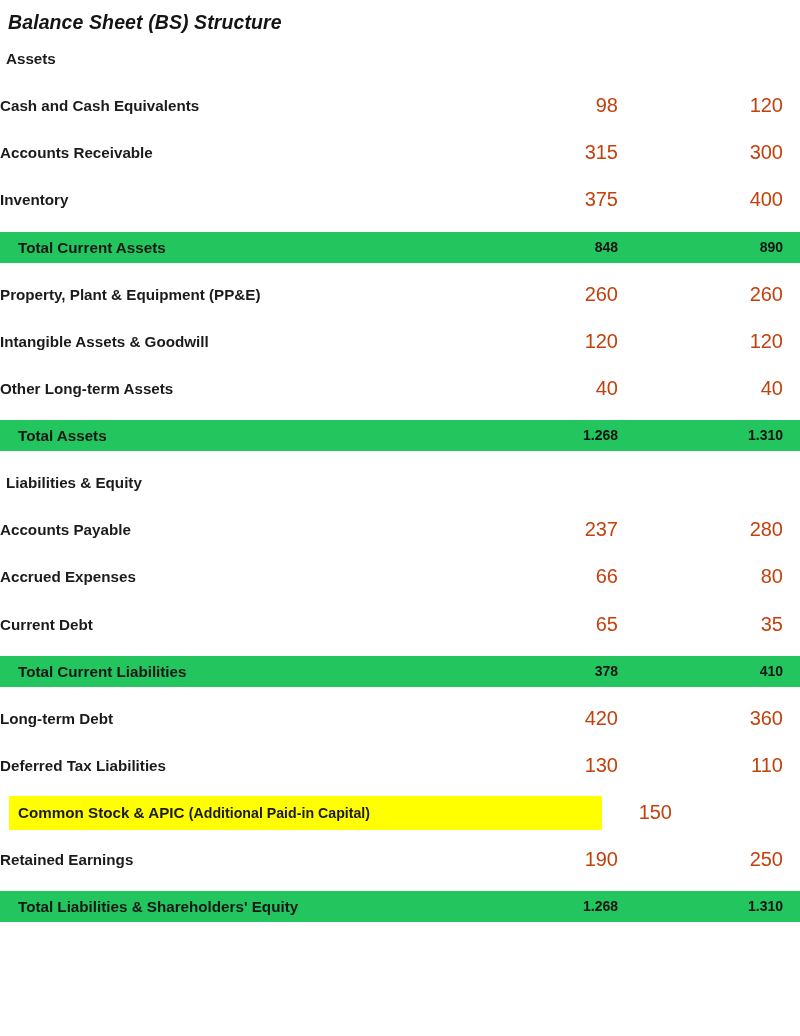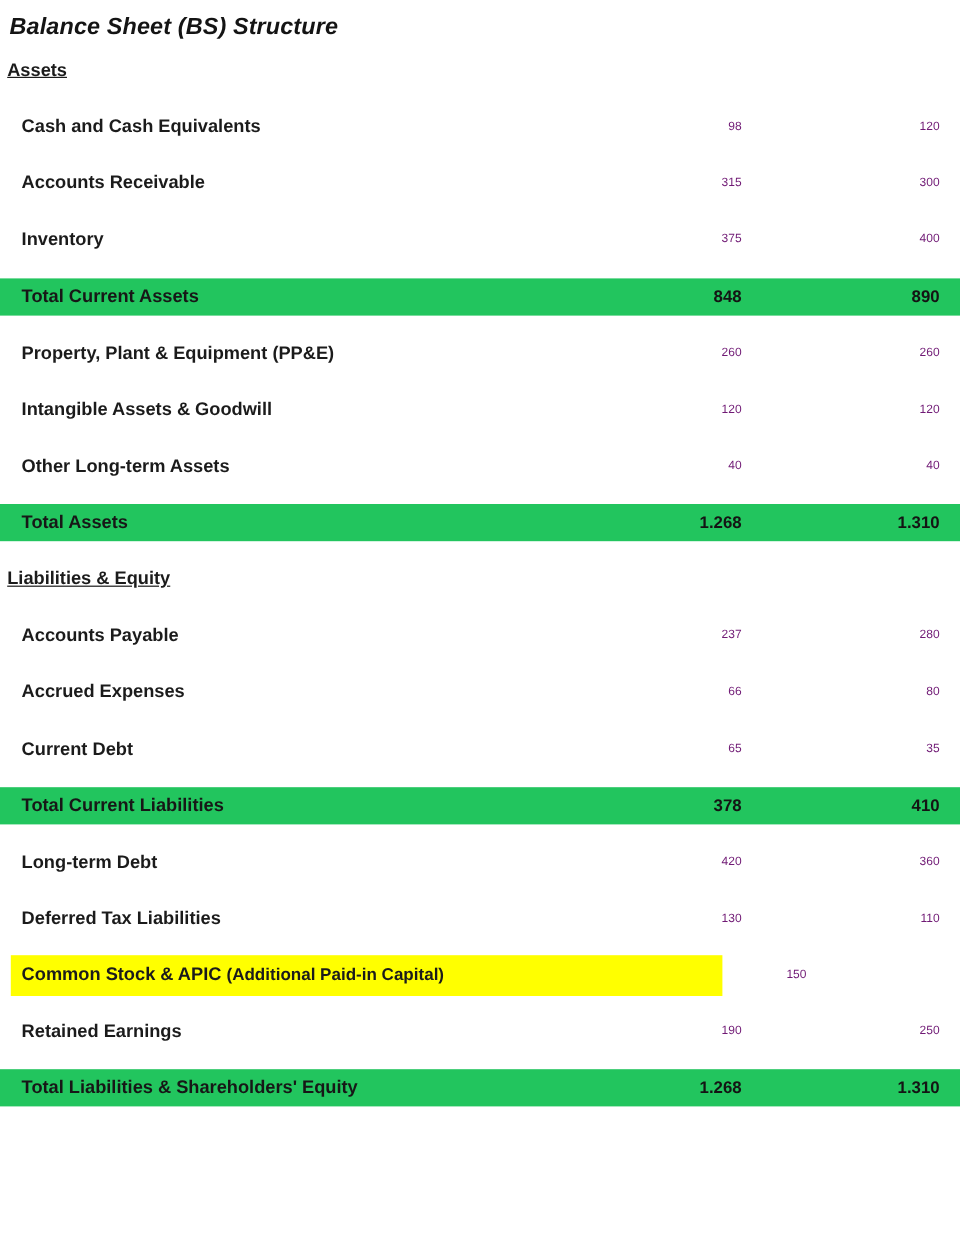--- a/index.html
+++ b/index.html
@@ -50,39 +50,38 @@
     flex: 1 1 auto;
     font-size: 15.2px;
     font-weight: bold;
     color: #1b1b1b;
     white-space: nowrap;
     line-height: 19px;
   }
 
   .row .num {
     flex: 0 0 auto;
-    font-size: 10px;
-    color: #701a75;
+    font-size: 20px;
+    color: #c2410c;
     text-align: right;
     white-space: nowrap;
     line-height: 19px;
   }
   .row .num.c1 { width: 70px; margin-right: 95px; }
   .row .num.c2 { width: 70px; margin-right: 17px; }
 
   
   .row.section .label {
     padding-left: 6px;
     font-size: 15.2px;
-    text-decoration: underline;
   }
   .row.section { height: 47px; }
 
   
-  .row.detail .label { padding-left: 18px; }
+  .row.detail .label { }
 
   
   .row.total {
     background: #22c55e;
     height: 31px;
   }
   .row.total .label {
     padding-left: 18px;
     color: #171717;
   }

